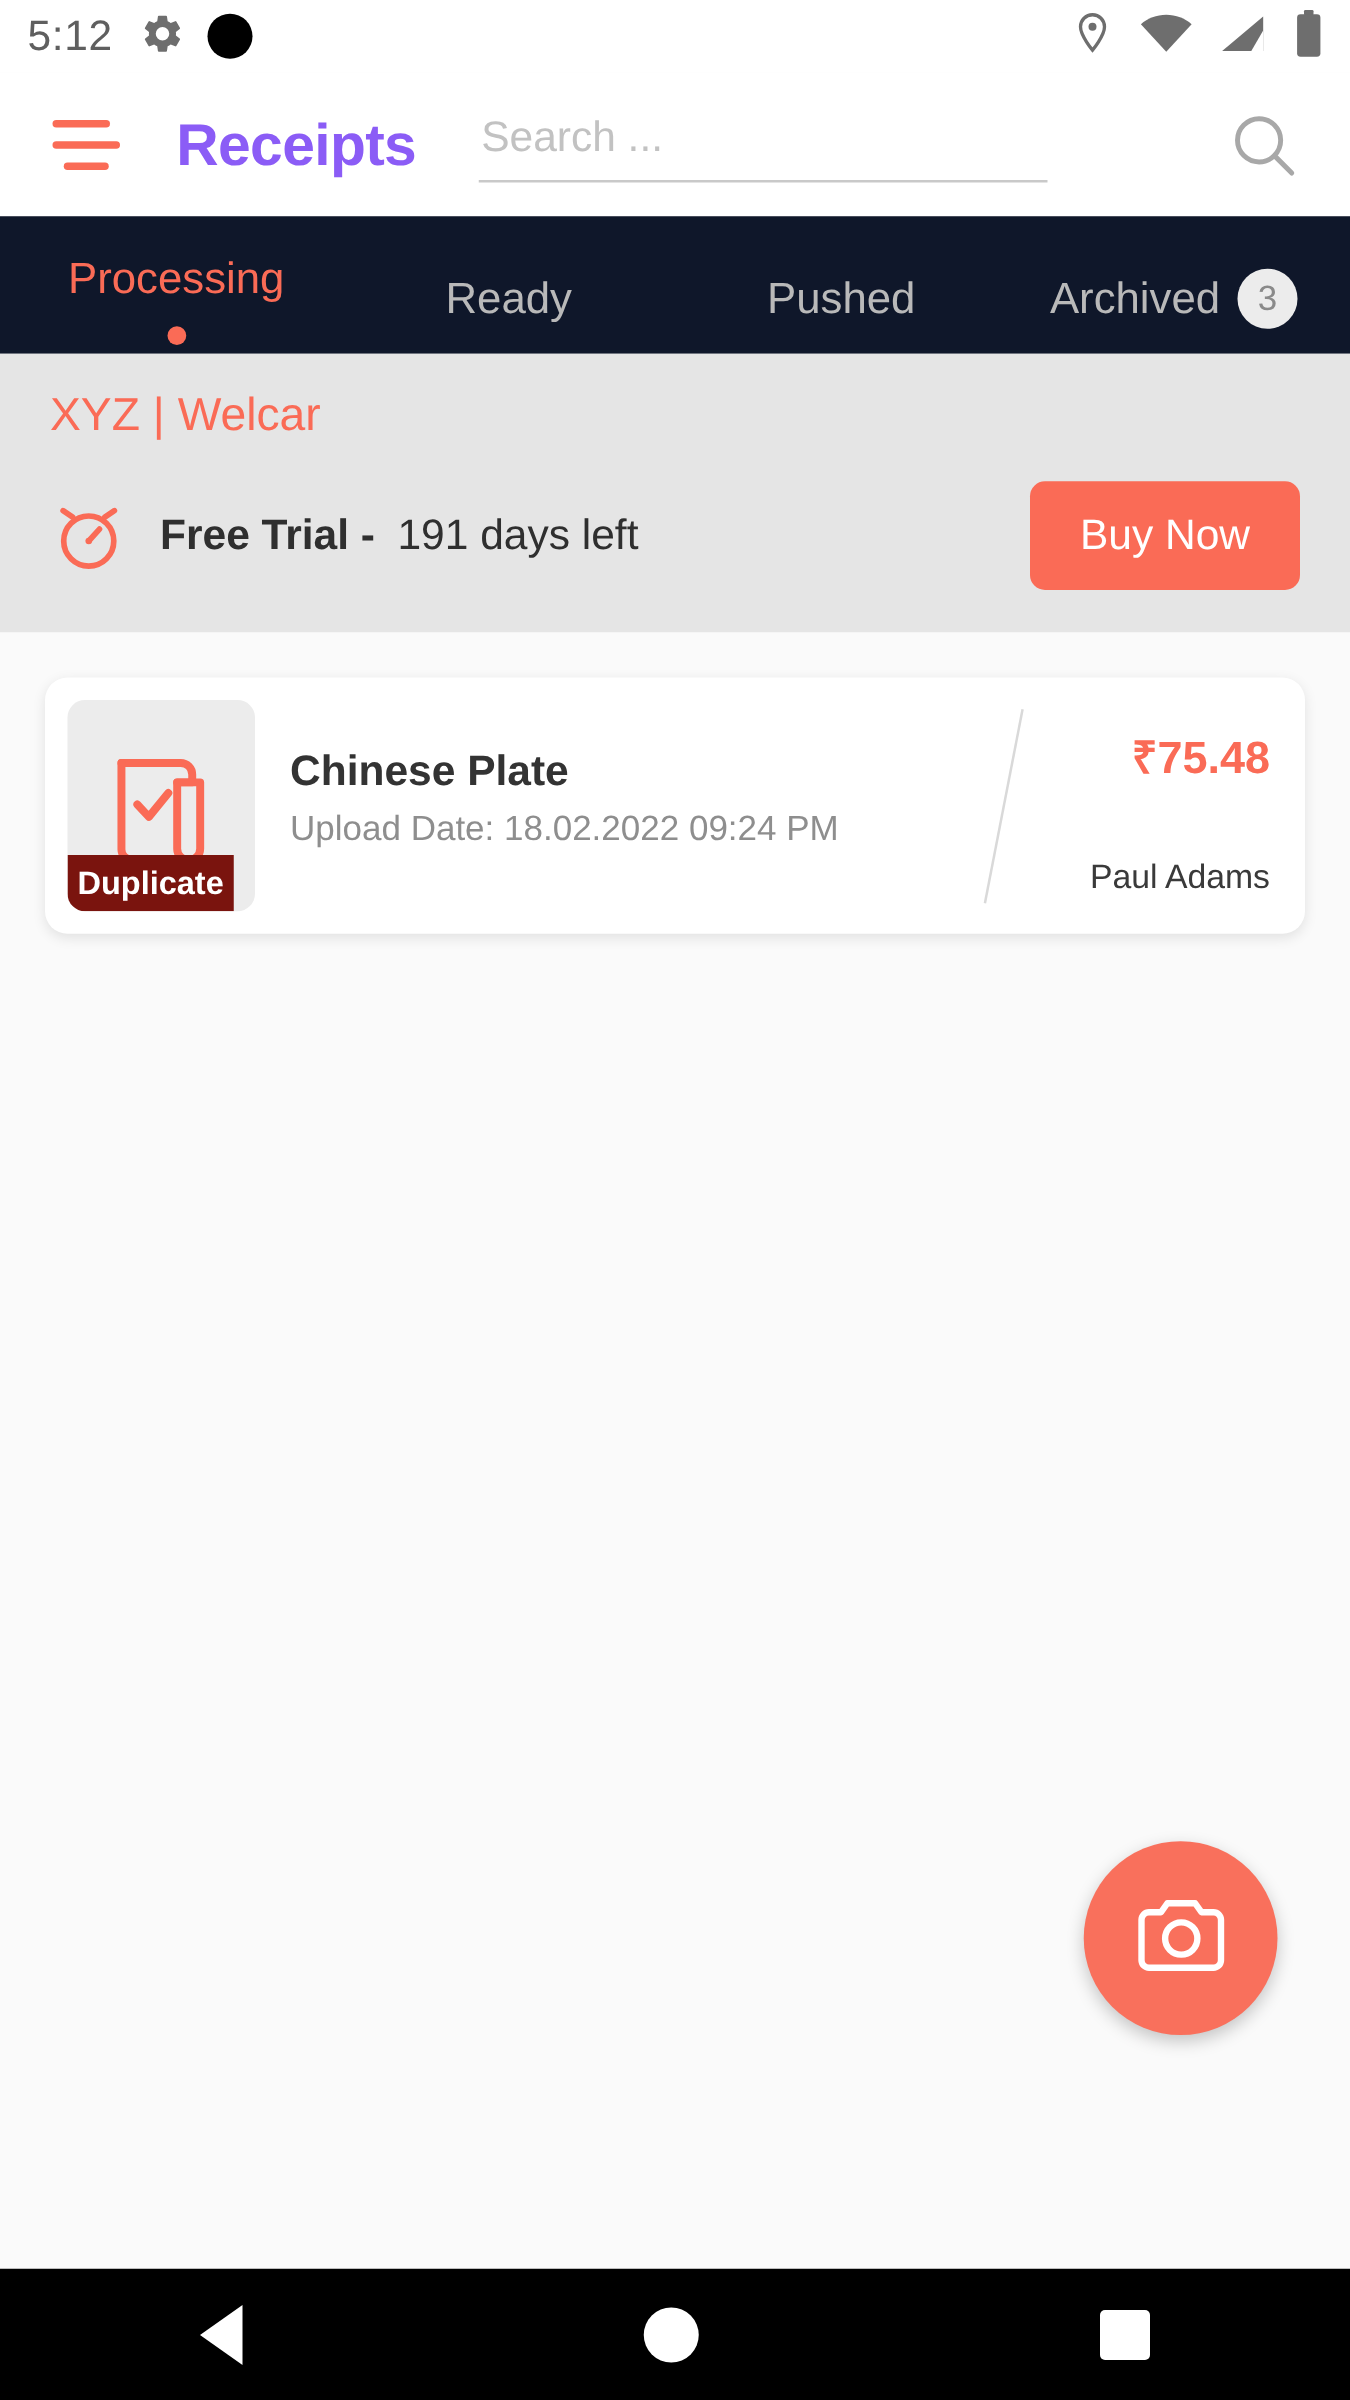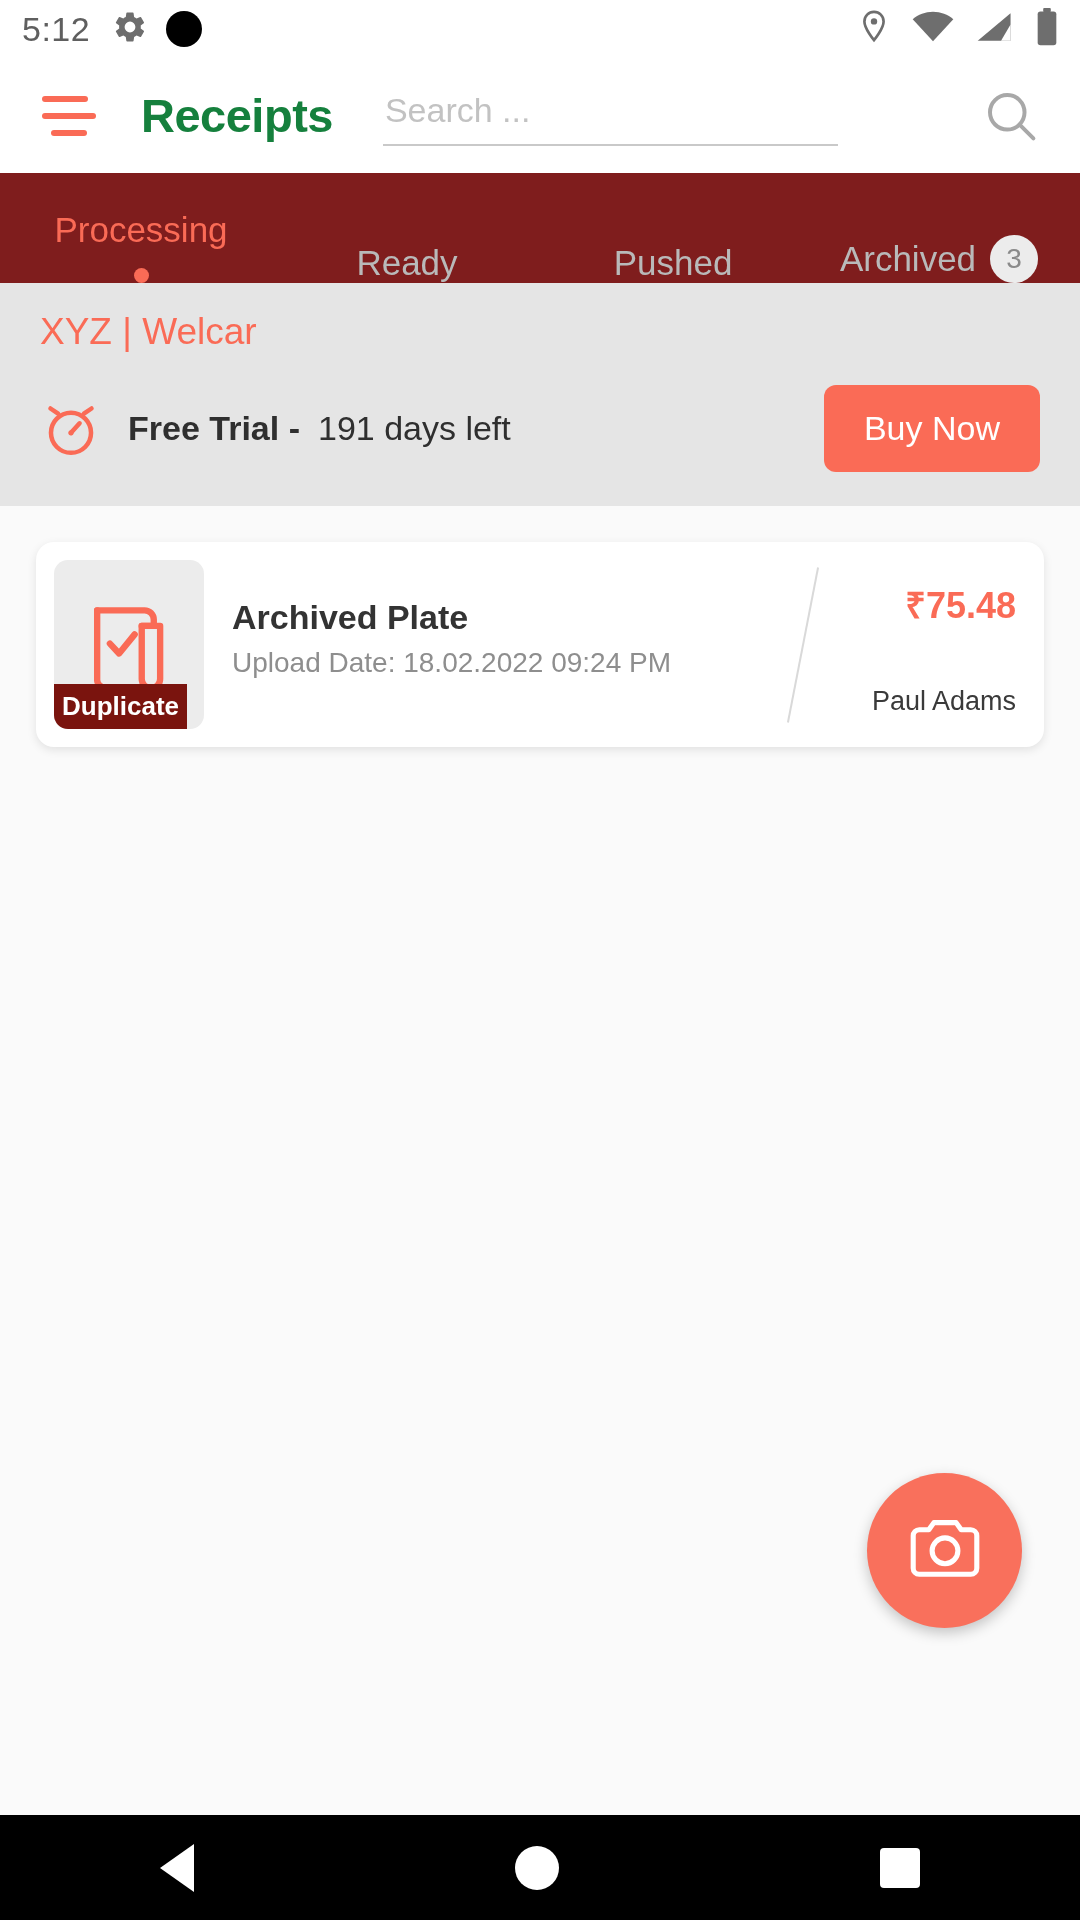--- a/index.html
+++ b/index.html
@@ -46,21 +46,21 @@
     cursor:pointer;
   }
   .hamburger span { display:block; height:6px; border-radius:3px; background:#fa6b56; }
   .hamburger span:nth-child(1){ width:46px; align-self:flex-start; }
   .hamburger span:nth-child(2){ width:54px; align-self:flex-start; }
   .hamburger span:nth-child(3){ width:36px; align-self:center; }
 
   .app-title {
     font-size:47px;
     font-weight:bold;
-    color:#15803d;
+    color:#8b5cf6;
     margin-left:45px;
     letter-spacing:-0.5px;
   }
   .search-wrap {
     margin-left:50px;
     flex:1;
     max-width:455px;
     position:relative;
   }
   .search-input {
@@ -78,23 +78,23 @@
   .search-btn {
     margin-left:auto;
     width:62px; height:62px;
     display:flex; align-items:center; justify-content:center;
     cursor:pointer;
     margin-right:8px;
   }
 
   
   .tabs {
-    background:#7f1d1d;
-    display:flex;
-    align-items:flex-end;
+    background:#0f172a;
+    display:flex;
+    align-items:center;
     height:110px;
     padding:0 8px;
   }
   .tab {
     flex:1;
     display:flex;
     flex-direction:column;
     align-items:center;
     padding-top:22px;
     cursor:pointer;
@@ -392,21 +392,21 @@
       <svg width="92" height="102" viewBox="0 0 26 28" fill="none" stroke="#fa6b56" stroke-width="1.8" stroke-linecap="round" stroke-linejoin="round">
         <path d="M4 4.2 h13.4 a2.6 2.6 0 0 1 2.6 2.6 v1.8 h-3.4"></path>
         <path d="M4 4.2 v19.6 a2.2 2.2 0 0 0 2.2 2.2 h11.8"></path>
         <path d="M16.6 8.6 v15 a2.6 2.6 0 0 0 2.6 2.6 a2.6 2.6 0 0 0 2.6 -2.6 v-15 z"></path>
         <path d="M7.6 13.6 l2.6 2.8 l4.4 -5.4"></path>
       </svg>
       <div class="dup-badge">Duplicate</div>
     </div>
 
     <div class="card-mid">
-      <div class="card-title">Archived Plate</div>
+      <div class="card-title">Chinese Plate</div>
       <div class="card-date">Upload Date: 18.02.2022 09:24 PM</div>
     </div>
 
     <div class="card-sep"></div>
 
     <div class="card-right">
       <div class="card-amount">₹75.48</div>
       <div class="card-person">Paul Adams</div>
     </div>
   </div>

